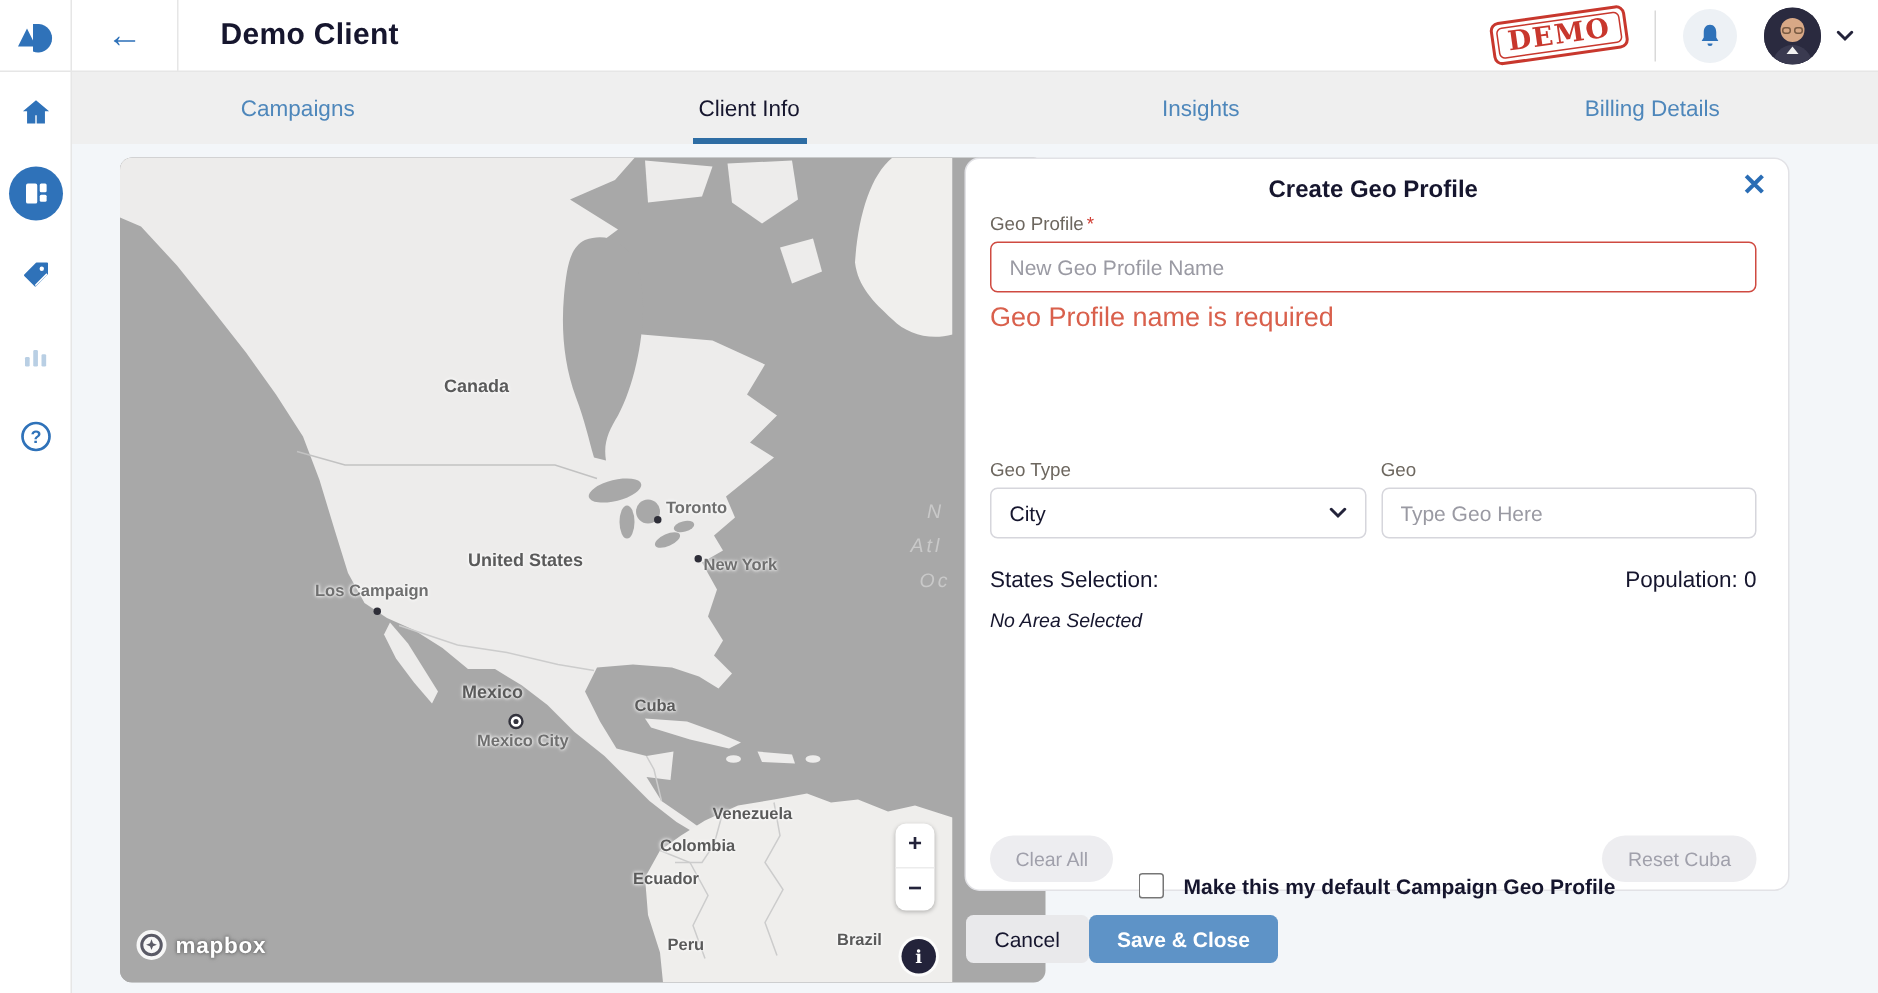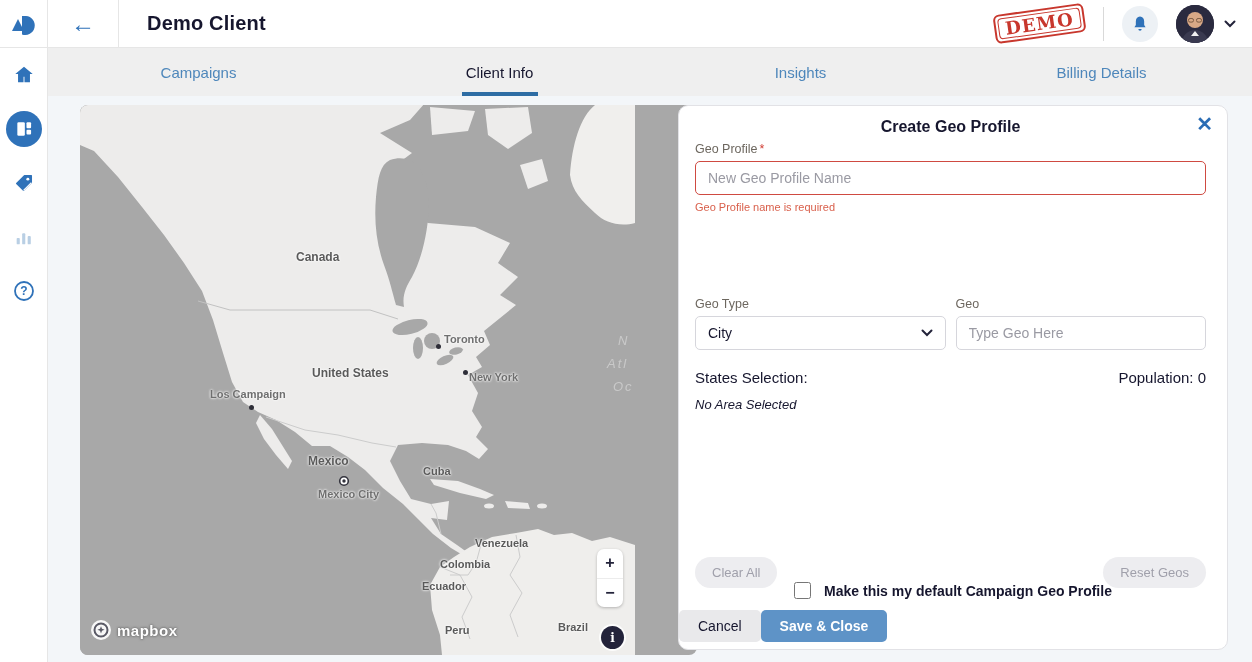--- a/index.html
+++ b/index.html
@@ -66,33 +66,33 @@
                border-radius:7px; box-shadow:0 1px 3px rgba(0,0,0,.25); display:flex; flex-direction:column; }
   .zoom-btn { flex:1; display:flex; align-items:center; justify-content:center; font-size:16px;
               font-weight:700; color:#23233a; cursor:pointer; }
   .zoom-btn:first-child { border-bottom:1px solid #ececec; }
   .info-btn { position:absolute; left:521px; top:521px; width:23px; height:23px; border-radius:50%;
               background:#23233a; color:#fff; display:flex; align-items:center; justify-content:center;
               font-size:12px; font-weight:700; font-family:"DejaVu Serif", serif; cursor:pointer;
               box-shadow:0 0 0 2px rgba(255,255,255,.8); }
 
   
-  .panel { position:absolute; left:630px; top:9px; width:550px; height:545px; background:#fff;
+  .panel { position:absolute; left:595px; top:9px; width:550px; height:489px; background:#fff;
            border:1px solid #e2e2e6; border-radius:10px; padding:10px 21px 0 16px; }
   .panel-title { text-align:center; font-size:16px; font-weight:600; color:#16162e; margin-top:2px; }
   .panel-close { position:absolute; right:14px; top:8px; color:#2a6db5; font-size:20px; font-weight:700;
                  cursor:pointer; line-height:1; }
   .field-label { font-size:12.5px; color:#6d675f; margin-top:6px; }
   .field-label .req { color:#d03c32; margin-left:2px; }
   .text-input { width:100%; height:34px; border:1px solid #d6d6dc; border-radius:5px; padding:0 12px;
                 font-size:14px; color:#16162e; font-family:"Liberation Sans", sans-serif; outline:none;
                 background:#fff; }
   .text-input::placeholder { color:#9a9aa3; }
   .text-input.error { border-color:#cf4a41; }
-  .error-text { color:#d9604c; font-size:11px; margin-top:6px; }
+  .error-text { color:#d9604c; font-size:18px; margin-top:6px; }
   .two-col { display:flex; gap:10px; margin-top:78px; }
   .col { flex:1; }
   .select-box { margin-top:5px; height:34px; border:1px solid #d6d6dc; border-radius:5px; padding:0 12px;
                 display:flex; align-items:center; justify-content:space-between; font-size:14px;
                 color:#16162e; cursor:pointer; background:#fff; }
   .sel-row { margin-top:5px; }
   .cur-row { display:flex; justify-content:space-between; margin-top:19px; font-size:15px; font-weight:500;
              color:#16162e; }
   .no-area { font-style:italic; font-size:13px; color:#16162e; margin-top:11px; }
   .pill-btn { position:absolute; background:#ededf0; color:#a0a0ab; font-size:13px; border:none;
@@ -316,21 +316,21 @@
       </div>
     </div>
 
     <div class="cur-row">
       <span>States Selection:</span>
       <span>Population: 0</span>
     </div>
     <div class="no-area">No Area Selected</div>
 
     <button class="pill-btn clear-all">Clear All</button>
-    <button class="pill-btn reset-geos">Reset Geos</button>
+    <button class="pill-btn reset-geos">Reset Cuba</button>
 
     <div class="check-row">
       <input type="checkbox" style="">
       <span class="check-label">Make this my default Campaign Geo Profile</span>
     </div>
 
     <div class="btn-row">
       <button class="btn cancel">Cancel</button>
       <button class="btn save">Save &amp; Close</button>
     </div>

